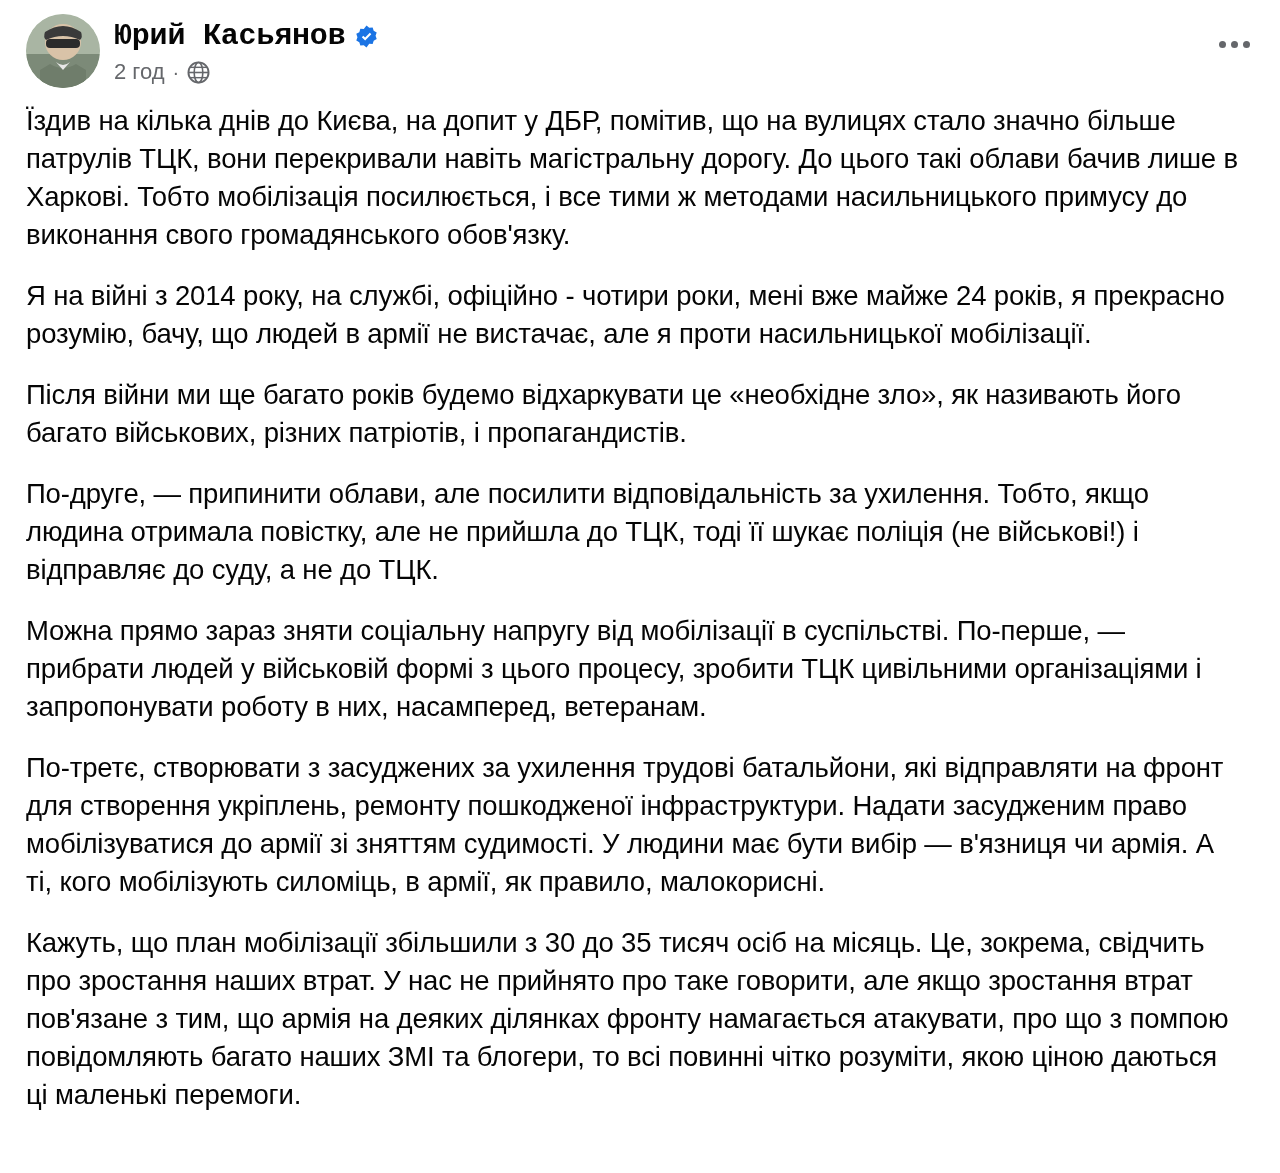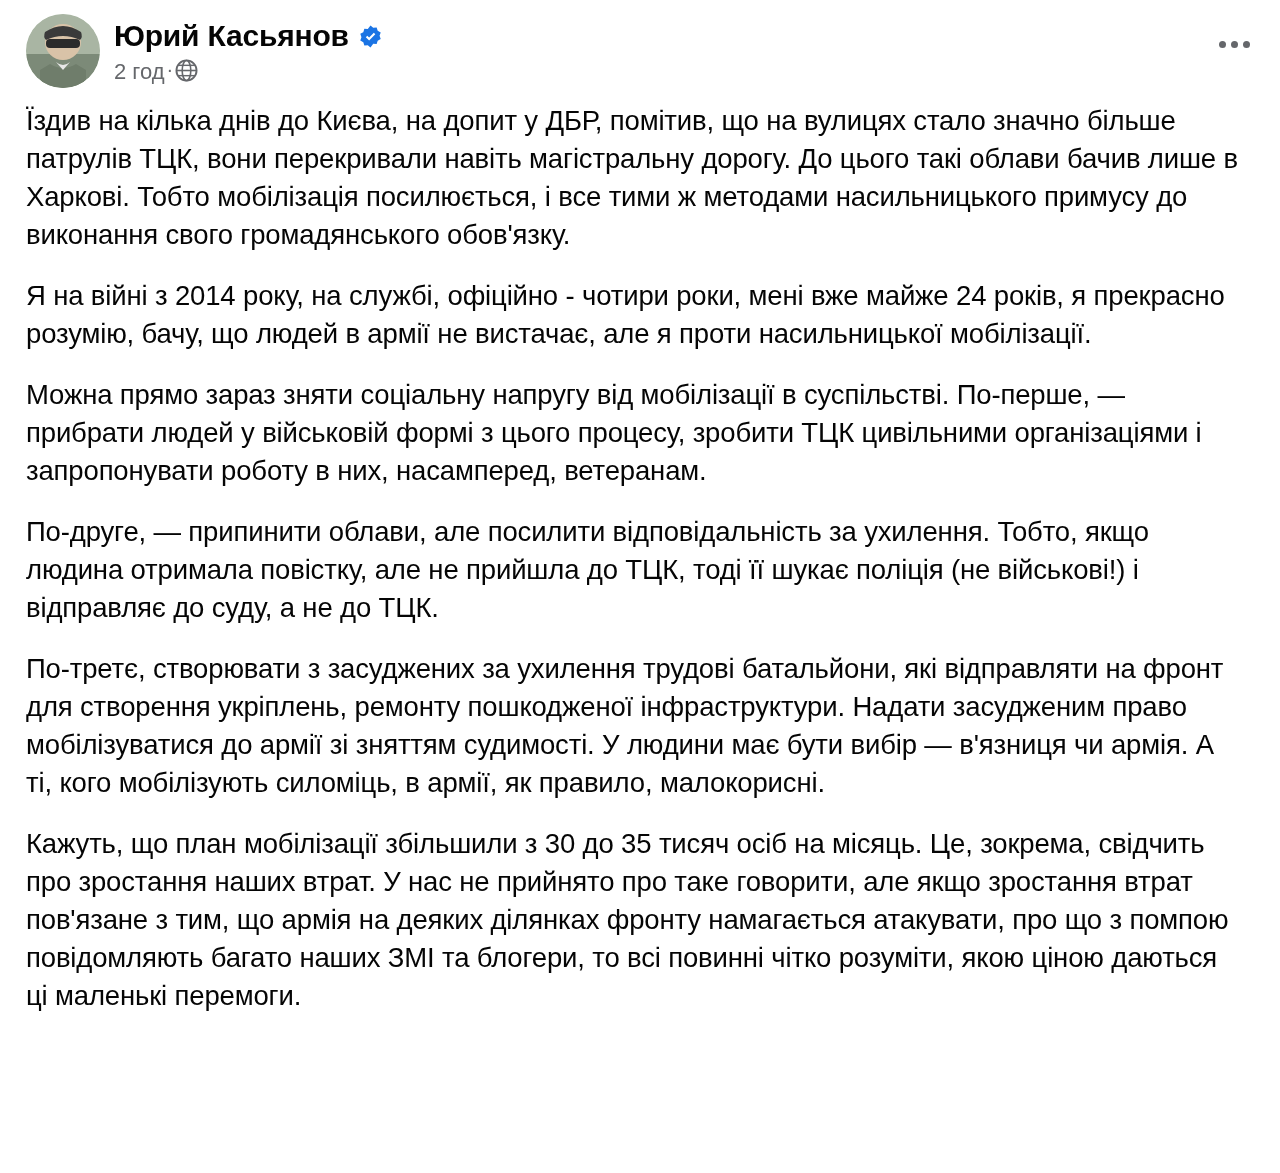--- a/index.html
+++ b/index.html
@@ -50,31 +50,33 @@
     display: flex;
     align-items: center;
     gap: 9px;
   }
   .author-name {
     font-size: 30px;
     font-weight: bold;
     line-height: 36px;
     color: #050505;
     letter-spacing: -0.2px;
+    font-family: Liberation Mono, monospace;
   }
   .verified {
     width: 25px;
     height: 25px;
     display: inline-block;
     flex: 0 0 25px;
   }
   .verified svg { display: block; }
   .meta-row {
     display: flex;
-    gap: 2px;
+    align-items: center;
+    gap: 8px;
     margin-top: 5px;
     color: #65676b;
     font-size: 22px;
     line-height: 26px;
   }
   .meta-dot {
     color: #65676b;
     font-size: 20px;
     line-height: 20px;
   }
@@ -172,19 +174,20 @@
 
   <div class="more-button">
     <i></i>
     <i></i>
     <i></i>
   </div>
 
   <div class="post-body">
     <p>Їздив на кілька днів до Києва, на допит у ДБР, помітив, що на вулицях стало значно більше патрулів ТЦК, вони перекривали навіть магістральну дорогу. До цього такі облави бачив лише в Харкові. Тобто мобілізація посилюється, і все тими ж методами насильницького примусу до виконання свого громадянського обов'язку.</p>
     <p>Я на війні з 2014 року, на службі, офіційно - чотири роки, мені вже майже 24 років, я прекрасно розумію, бачу, що людей в армії не вистачає, але я проти насильницької мобілізації.</p>
+    <p>Після війни ми ще багато років будемо відхаркувати це «необхідне зло», як називають його багато військових, різних патріотів, і пропагандистів.</p>
+    <p>По-друге, — припинити облави, але посилити відповідальність за ухилення. Тобто, якщо людина отримала повістку, але не прийшла до ТЦК, тоді її шукає поліція (не військові!) і відправляє до суду, а не до ТЦК.</p>
     <p>Можна прямо зараз зняти соціальну напругу від мобілізації в суспільстві. По-перше, — прибрати людей у військовій формі з цього процесу, зробити ТЦК цивільними організаціями і запропонувати роботу в них, насамперед, ветеранам.</p>
-    <p>По-друге, — припинити облави, але посилити відповідальність за ухилення. Тобто, якщо людина отримала повістку, але не прийшла до ТЦК, тоді її шукає поліція (не військові!) і відправляє до суду, а не до ТЦК.</p>
     <p>По-третє, створювати з засуджених за ухилення трудові батальйони, які відправляти на фронт для створення укріплень, ремонту пошкодженої інфраструктури. Надати засудженим право мобілізуватися до армії зі зняттям судимості. У людини має бути вибір — в'язниця чи армія. А ті, кого мобілізують силоміць, в армії, як правило, малокорисні.</p>
     <p>Кажуть, що план мобілізації збільшили з 30 до 35 тисяч осіб на місяць. Це, зокрема, свідчить про зростання наших втрат. У нас не прийнято про таке говорити, але якщо зростання втрат пов'язане з тим, що армія на деяких ділянках фронту намагається атакувати, про що з помпою повідомляють багато наших ЗМІ та блогери, то всі повинні чітко розуміти, якою ціною даються ці маленькі перемоги.</p>
   </div>
 
 </div>
 
 </body></html>

